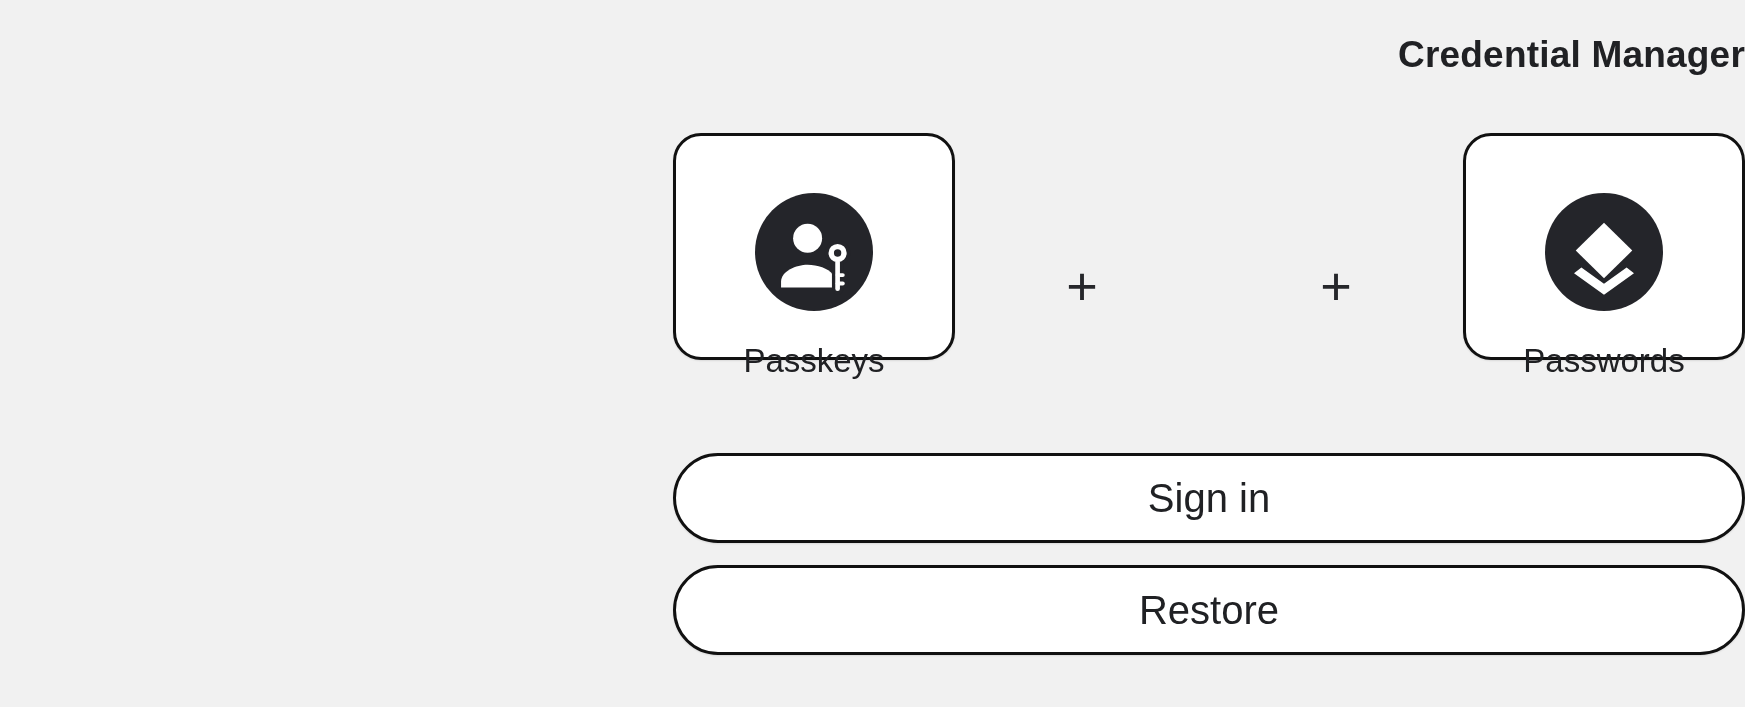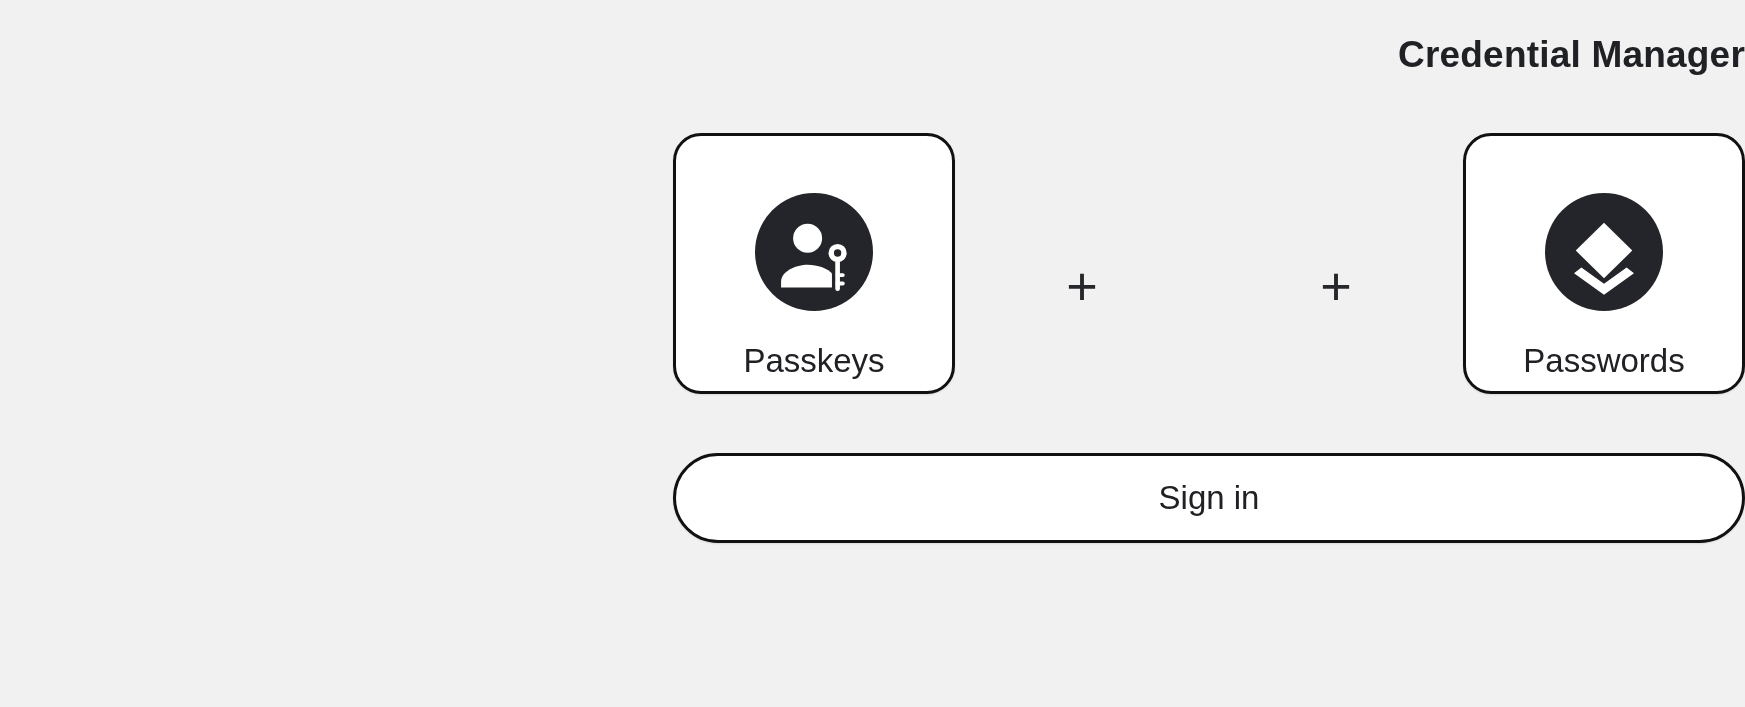--- a/index.html
+++ b/index.html
@@ -30,21 +30,21 @@
   .cards-row {
     margin-top: 55px;
     width: 1072px;
     height: 291px;
     display: flex;
     justify-content: space-between;
     align-items: stretch;
   }
   .cred-card {
     width: 282px;
-    height: 261px;
+    height: 227px;
     background: #ffffff;
     border: 3px solid #111111;
     border-radius: 28px;
     box-shadow: 0 1px 2px rgba(0,0,0,0.10);
     display: flex;
     flex-direction: column;
     align-items: center;
     padding-top: 57px;
   }
   .icon-circle {
@@ -80,21 +80,21 @@
     display: flex;
     align-items: center;
     justify-content: center;
     width: 1072px;
     height: 90px;
     background: #ffffff;
     border: 3px solid #111111;
     border-radius: 45px;
     box-shadow: 0 1px 2px rgba(0,0,0,0.10);
     font-family: "Liberation Sans", sans-serif;
-    font-size: 33px;
+    font-size: 40px;
     font-weight: 400;
     color: #202124;
     cursor: pointer;
   }
   .sign-in-button { margin-top: 29px; }
   .restore-button { margin-top: 22px; }
 </style>
 </head>
 <body>
 
@@ -141,14 +141,15 @@
           <path d="M5.9 16.2 L12 20.6 L18.1 16.2 L16.6 15.05 L12 18.35 L7.4 15.05 Z" fill="#ffffff"></path>
         </svg>
       </div>
       <div class="card-label">Passwords</div>
     </div>
 
   </div>
 
   <button class="pill-button sign-in-button">Sign in</button>
 
+  <button class="pill-button restore-button">Restore</button>
 
 </div>
 
 </body></html>

